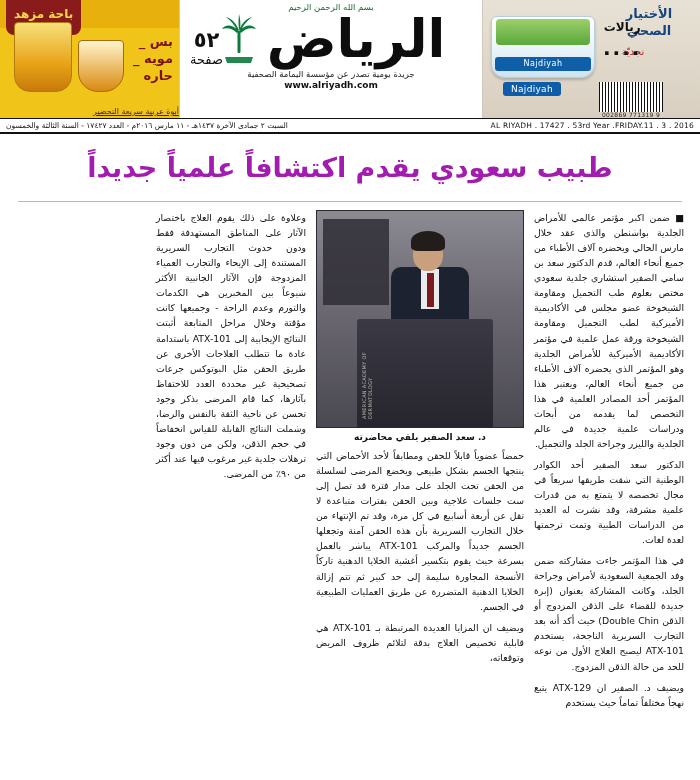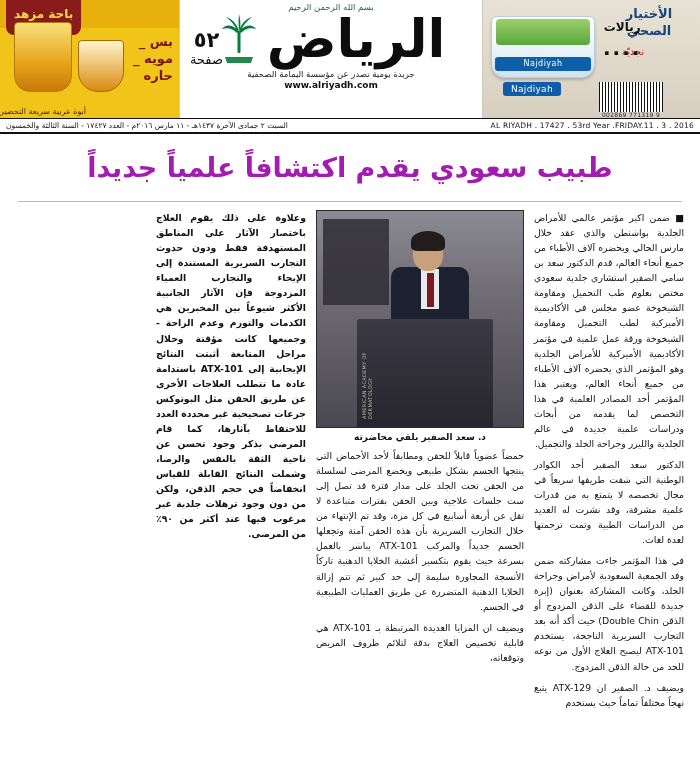--- a/index.html
+++ b/index.html
@@ -246,25 +246,26 @@
     direction: rtl;
     color: #7a1414;
     font-size: 13px;
     font-weight: bold;
     text-align: right;
     width: 66px;
     line-height: 1.3;
   }
   .ad-left-caption {
     position: absolute;
-    bottom: 2px; right: 0; left: 0;
-    direction: rtl;
-    text-align: left;
+    bottom: 2px; right: 0; left: 8px;
+    direction: rtl;
+    text-align: right;
     font-size: 8px;
     color: #4a2a05;
+    text-decoration: underline;
   }
 
   
   .info-rule {
     position: relative;
     width: 700px;
     height: 16px;
     border-top: 1px solid #111;
     border-bottom: 2px solid #111;
     display: flex;
@@ -314,21 +315,21 @@
   }
   .col {
     direction: rtl;
     text-align: justify;
     font-size: 9.3px;
     line-height: 1.62;
     color: #111;
   }
   .col p { margin: 0 0 6px 0; }
   .col-1 { width: 150px; }
-  .col-3 { width: 150px; font-weight: bold; }
+  .col-3 { width: 150px; }
   .col-photo { width: 208px; }
 
   .photo-box {
     width: 208px;
     height: 218px;
     background: #4d4a52;
     position: relative;
     overflow: hidden;
     border: 1px solid #2b2930;
   }

